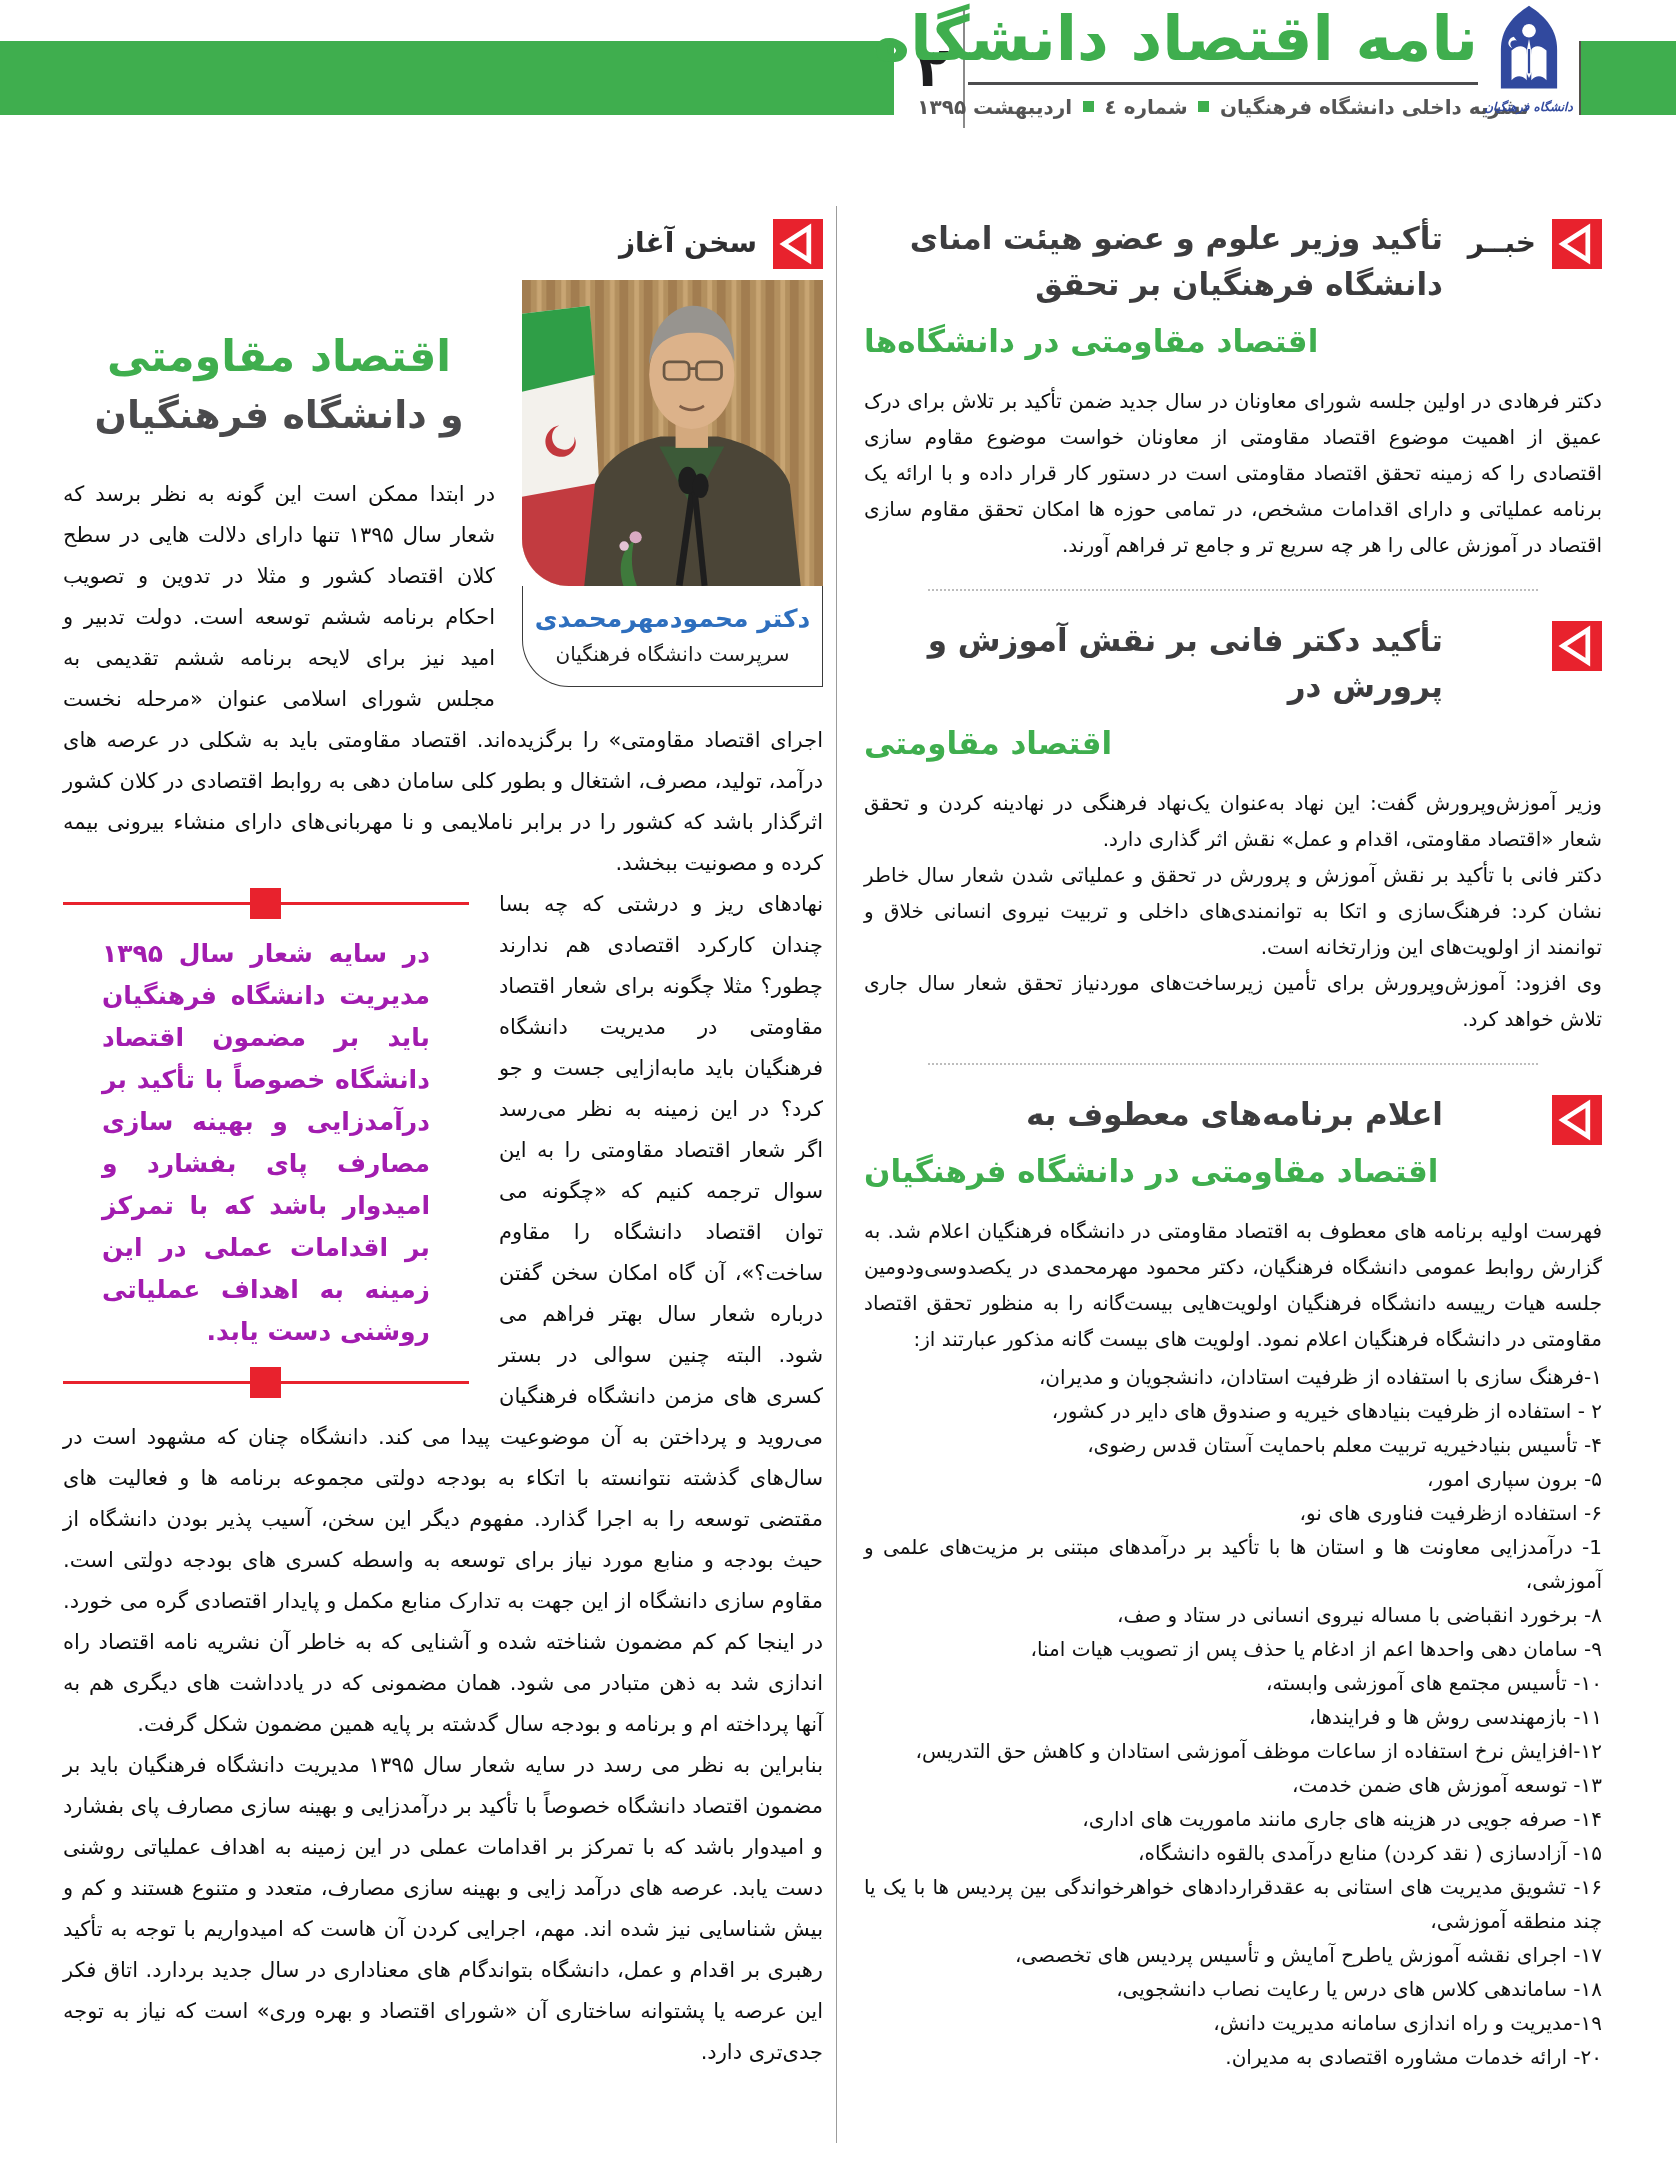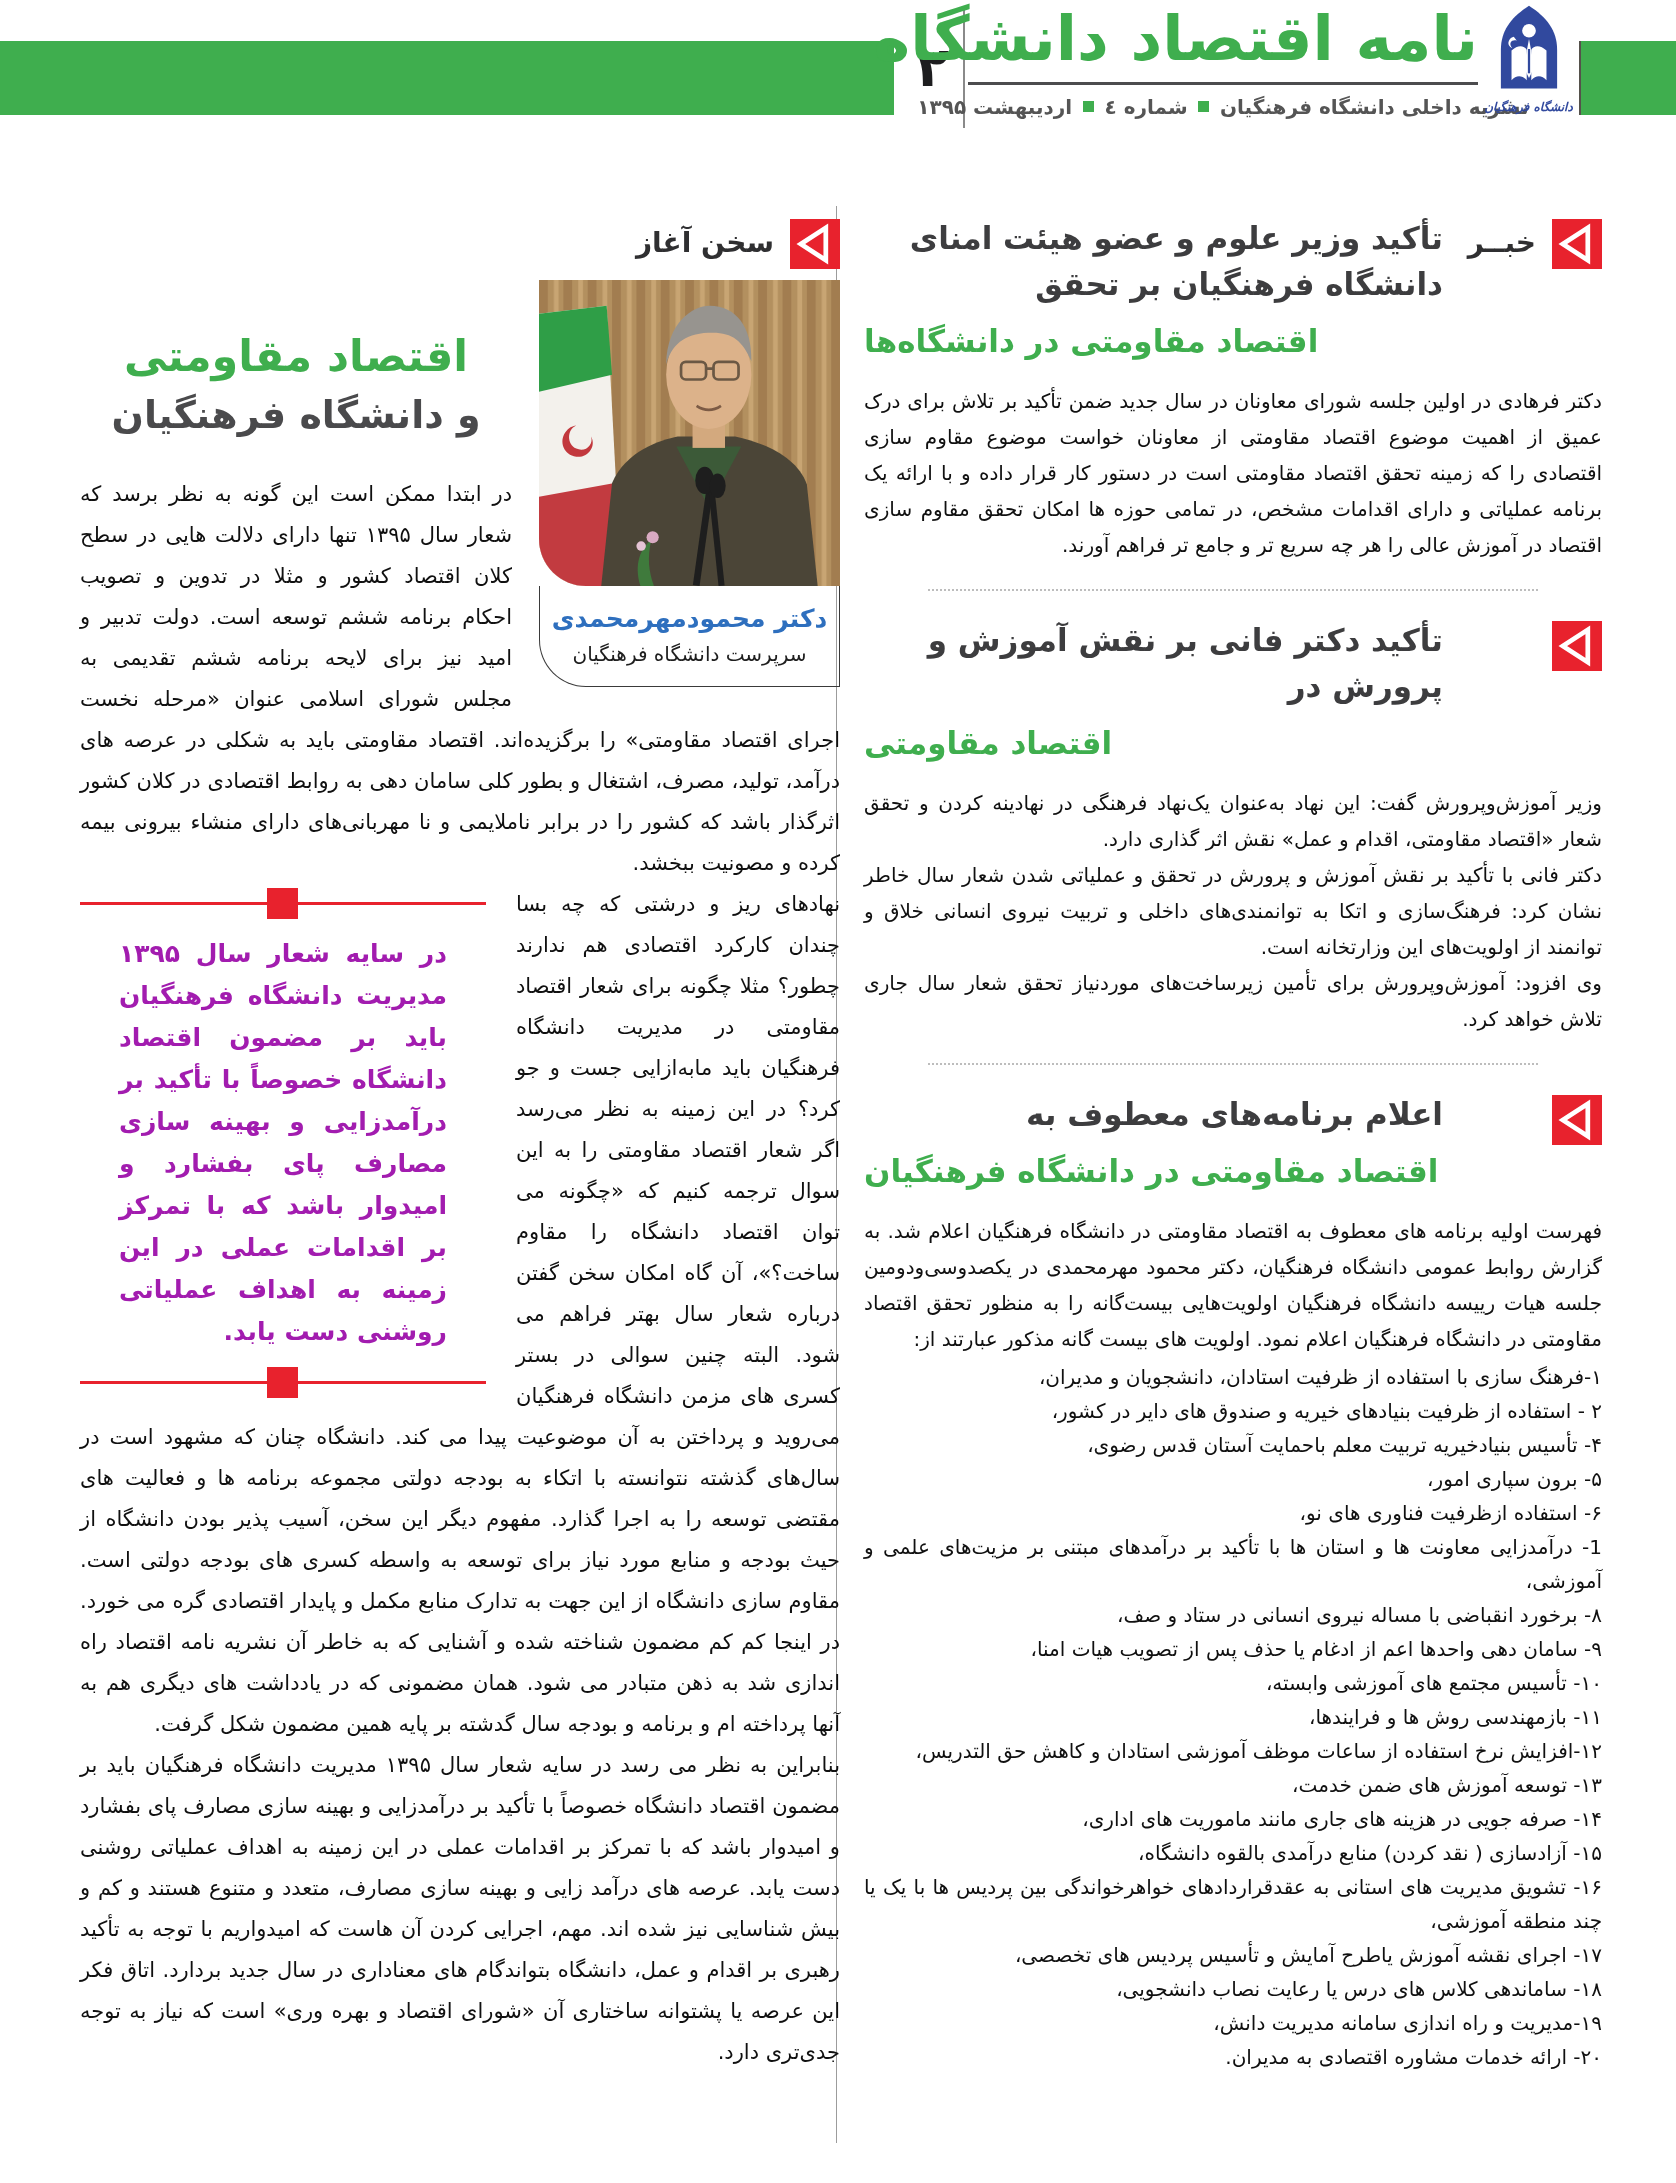--- a/index.html
+++ b/index.html
@@ -24,21 +24,21 @@
   .masthead-title{position:absolute;left:972px;top:0px;width:506px;height:80px;font-size:62px;line-height:78px;font-weight:bold;color:var(--green);text-align:right;white-space:nowrap;}
   .masthead-rule{position:absolute;left:968px;top:82px;width:510px;height:2.7px;background:#4c4c4e;}
   .masthead-sub{position:absolute;left:968px;top:87px;width:510px;height:39px;font-size:20px;font-weight:bold;color:#555;display:flex;align-items:center;justify-content:center;gap:10.8px;white-space:nowrap;}
   .masthead-sub .sq{width:10.8px;height:10.8px;background:var(--green);display:inline-block;flex:0 0 auto;}
   .logo{position:absolute;left:1484px;top:1.4px;width:89px;height:132px;text-align:center;}
   .logo svg{width:76px;height:96px;display:block;margin:0 auto;}
   .logo-text{font-size:12px;color:var(--logo-blue);font-weight:bold;font-style:italic;margin-top:2.7px;}
   
   .divider{position:absolute;left:836px;top:206px;width:1.4px;height:1937px;background:#9c9c9c;}
   .news-col{position:absolute;left:864px;top:215px;width:738px;}
-  .op-col{position:absolute;left:80px;top:215px;width:760px;}
+  .op-col{position:absolute;left:63px;top:215px;width:760px;}
   
   .article-head{position:relative;padding-right:159px;min-height:58px;}
   .badge{position:absolute;right:0;top:4px;width:50px;height:50px;}
   .badge svg{width:100%;height:100%;display:block;}
   .head-label{position:absolute;right:66px;top:10.8px;font-size:28px;font-weight:bold;color:#2f2f31;}
   .title-dark{font-size:31px;line-height:46px;font-weight:bold;color:var(--dark);text-align:right;}
   .title-green{font-size:31px;line-height:43px;font-weight:bold;color:var(--green);text-align:left;margin-top:13px;}
   .article-body{margin-top:20px;font-size:20px;line-height:36px;color:var(--ink);text-align:justify;}
   .dotsep{border-top:2px dotted #bdbdbd;margin:26px 64px;}
   .priority-list{margin-top:2.7px;font-size:20px;line-height:34px;color:var(--ink);}

